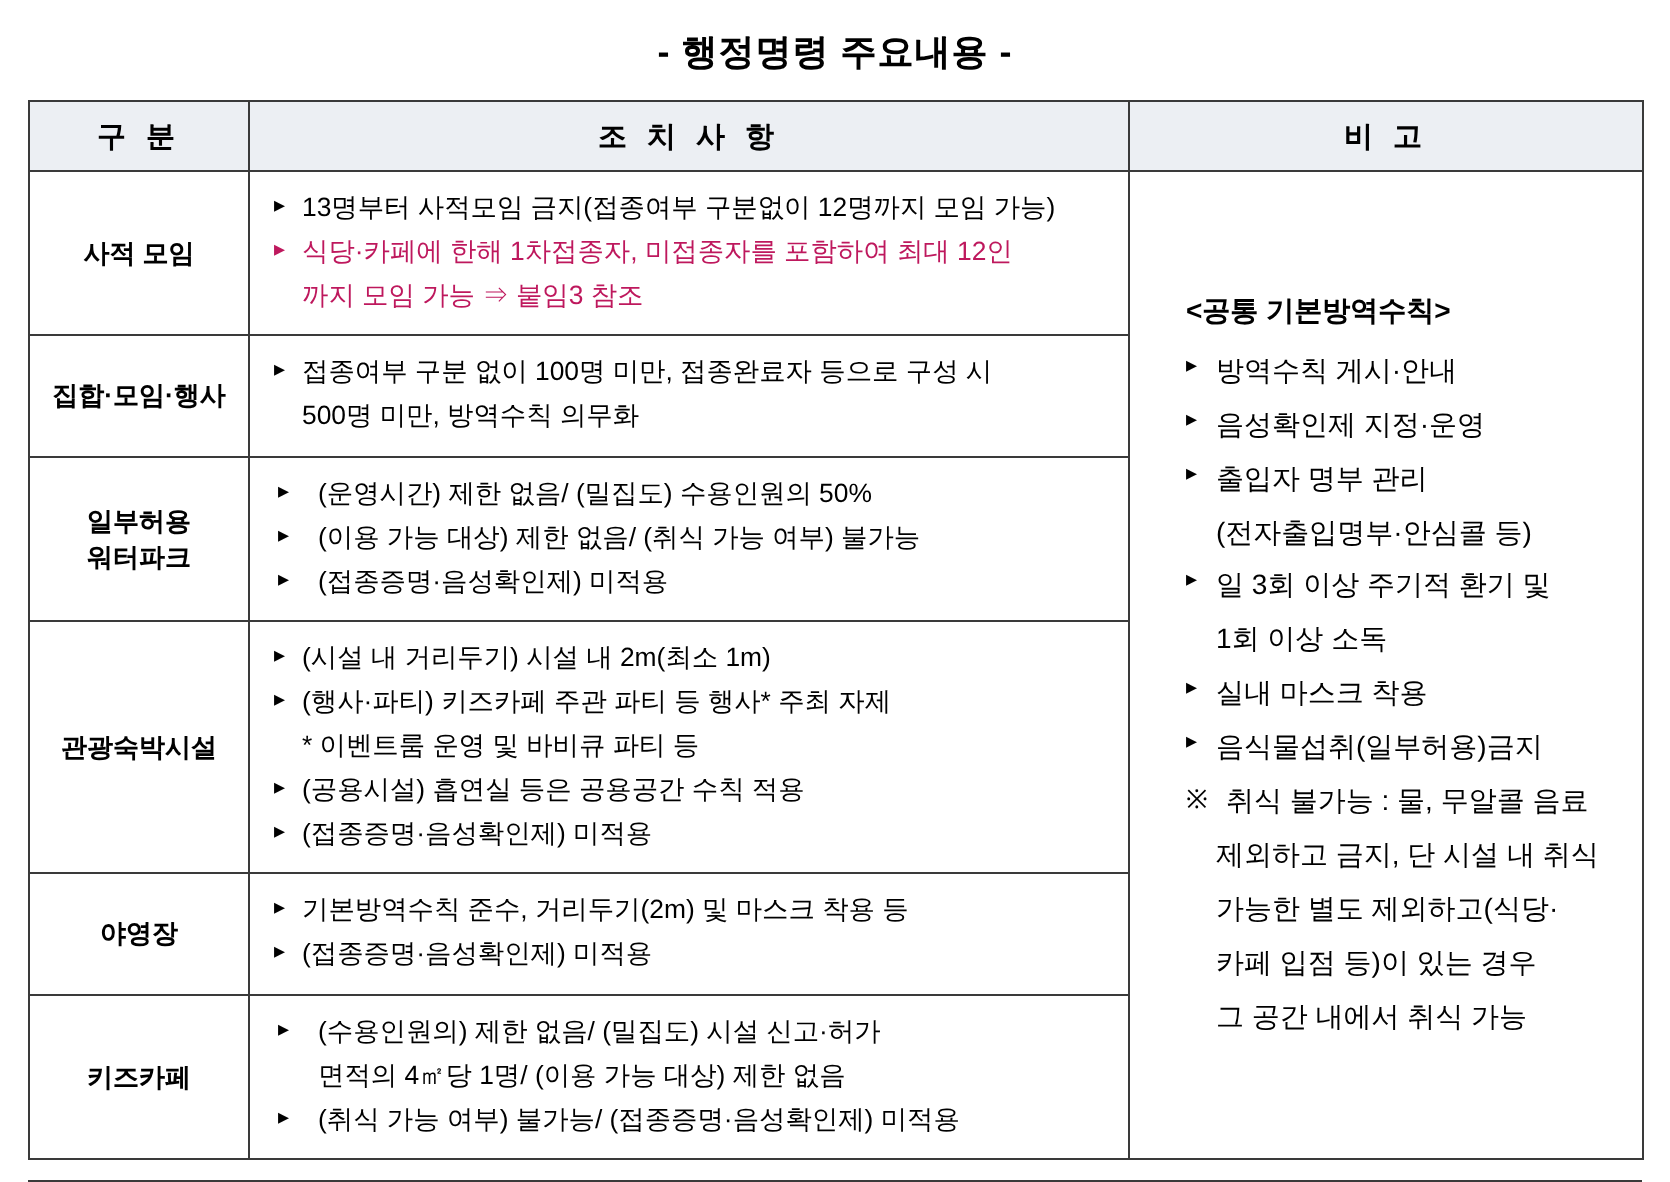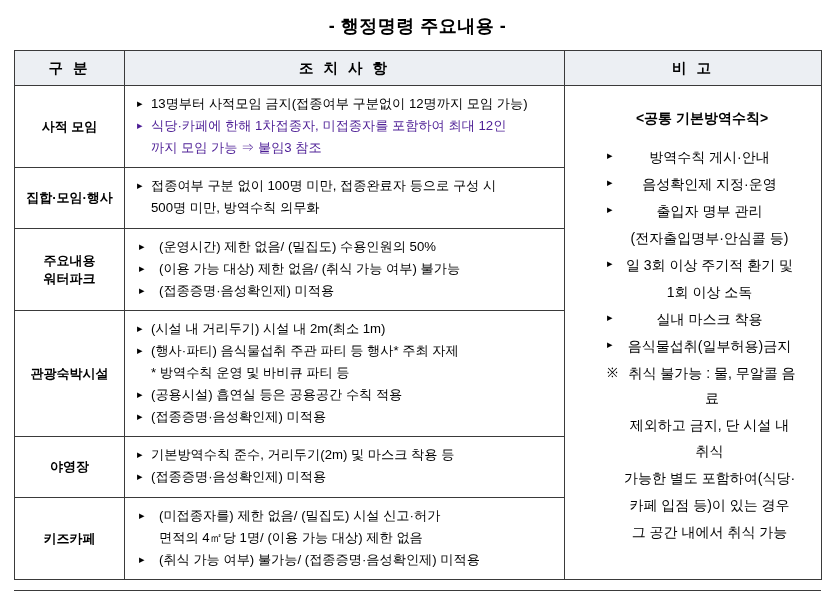--- a/index.html
+++ b/index.html
@@ -60,21 +60,20 @@
   td.content {
     padding: 8px 10px 8px 12px;
     font-size: 13.2px;
     line-height: 1.5;
   }
   td.remarks {
     padding: 6px 10px 6px 28px;
     font-size: 14px;
     line-height: 1.85;
     vertical-align: middle;
-    text-align: center;
   }
   ul.bl {
     list-style: none;
     margin: 0;
     padding: 0;
   }
   ul.bl > li {
     position: relative;
     padding-left: 14px;
     margin: 0 0 2px 0;
@@ -86,29 +85,29 @@
     top: 0;
     font-size: 11px;
     line-height: 1.75;
   }
   ul.bl > li.nomark { padding-left: 14px; }
   ul.bl > li.nomark::before { content: ""; }
   ul.bl > li.wide { padding-left: 22px; }
   ul.bl > li.wide::before { left: 2px; }
 
   .blue {
-    color: #4c1d95;
+    color: #be185d;
   }
   .remarks-title {
     font-weight: bold;
     margin-bottom: 4px;
   }
   ul.rl {
     list-style: none;
-    margin: 14px;
+    margin: 0;
     padding: 0;
   }
   ul.rl > li {
     position: relative;
     padding-left: 15px;
     margin-bottom: 1px;
   }
   ul.rl > li::before {
     content: "\25B8";
     position: absolute;
@@ -177,79 +176,79 @@
             <li>방역수칙 게시·안내</li>
             <li>음성확인제 지정·운영</li>
             <li>출입자 명부 관리</li>
             <li class="plain">(전자출입명부·안심콜 등)</li>
             <li>일 3회 이상 주기적 환기 및</li>
             <li class="plain">1회 이상 소독</li>
             <li>실내 마스크 착용</li>
             <li>음식물섭취(일부허용)금지</li>
             <li class="note">취식 불가능 : 물, 무알콜 음료</li>
             <li class="plain">제외하고 금지, 단 시설 내 취식</li>
-            <li class="plain">가능한 별도 포함하여(식당·</li>
+            <li class="plain">가능한 별도 제외하고(식당·</li>
             <li class="plain">카페 입점 등)이 있는 경우</li>
             <li class="plain">그 공간 내에서 취식 가능</li>
           </ul>
         </td>
       </tr>
 
       <tr>
         <td class="rowlabel">집합·모임·행사</td>
         <td class="content">
           <ul class="bl">
             <li>접종여부 구분 없이 100명 미만, 접종완료자 등으로 구성 시</li>
             <li class="nomark">500명 미만,  방역수칙 의무화</li>
           </ul>
         </td>
       </tr>
 
       <tr>
         <td class="rowlabel">
-          <span>주요내용</span><br>
+          <span>일부허용</span><br>
           <span>워터파크</span>
         </td>
         <td class="content">
           <ul class="bl">
             <li class="wide">(운영시간) 제한 없음/ (밀집도) 수용인원의 50%</li>
             <li class="wide">(이용 가능 대상) 제한 없음/ (취식 가능 여부) 불가능</li>
             <li class="wide">(접종증명·음성확인제) 미적용</li>
           </ul>
         </td>
       </tr>
 
       <tr>
         <td class="rowlabel">관광숙박시설</td>
         <td class="content">
           <ul class="bl">
             <li>(시설 내 거리두기) 시설 내 2m(최소 1m)</li>
-            <li>(행사·파티) 음식물섭취 주관 파티 등 행사* 주최 자제</li>
-            <li class="nomark">* 방역수칙 운영 및 바비큐 파티 등</li>
+            <li>(행사·파티) 키즈카페 주관 파티 등 행사* 주최 자제</li>
+            <li class="nomark">* 이벤트룸 운영 및 바비큐 파티 등</li>
             <li>(공용시설) 흡연실 등은 공용공간 수칙 적용</li>
             <li>(접종증명·음성확인제) 미적용</li>
           </ul>
         </td>
       </tr>
 
       <tr>
         <td class="rowlabel">야영장</td>
         <td class="content">
           <ul class="bl">
             <li>기본방역수칙 준수, 거리두기(2m) 및 마스크 착용 등</li>
             <li>(접종증명·음성확인제) 미적용</li>
           </ul>
         </td>
       </tr>
 
       <tr>
         <td class="rowlabel">키즈카페</td>
         <td class="content">
           <ul class="bl">
-            <li class="wide">(미접종자를) 제한 없음/ (밀집도) 시설 신고·허가</li>
+            <li class="wide">(수용인원의) 제한 없음/ (밀집도) 시설 신고·허가</li>
             <li class="nomark wide">면적의 4㎡당 1명/ (이용 가능 대상) 제한 없음</li>
             <li class="wide">(취식 가능 여부) 불가능/ (접종증명·음성확인제) 미적용</li>
           </ul>
         </td>
       </tr>
     </tbody>
   </table>
 
   <div class="footer">【적용기간 : 2021. 11. 1.(월) 00시 ~ 별도 고시 전까지】</div>
 

